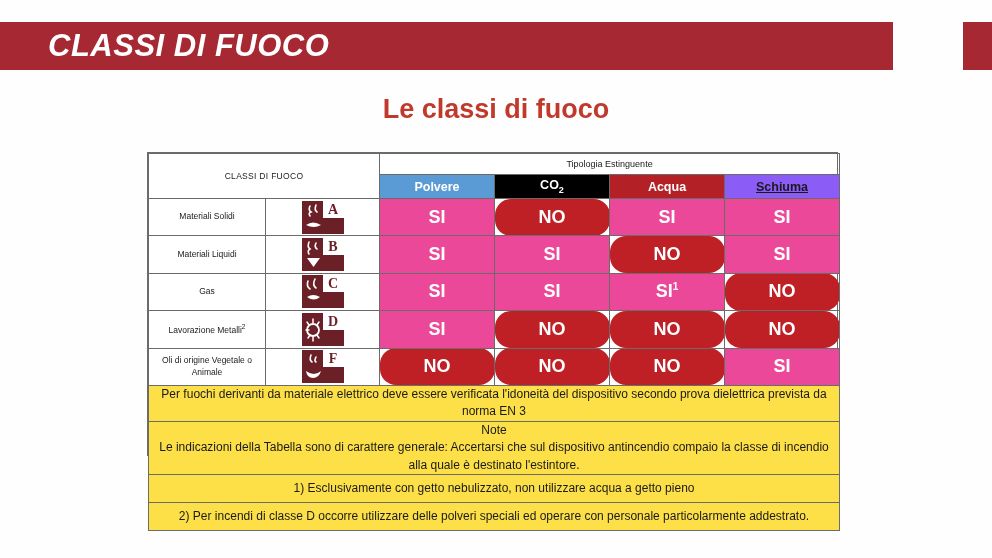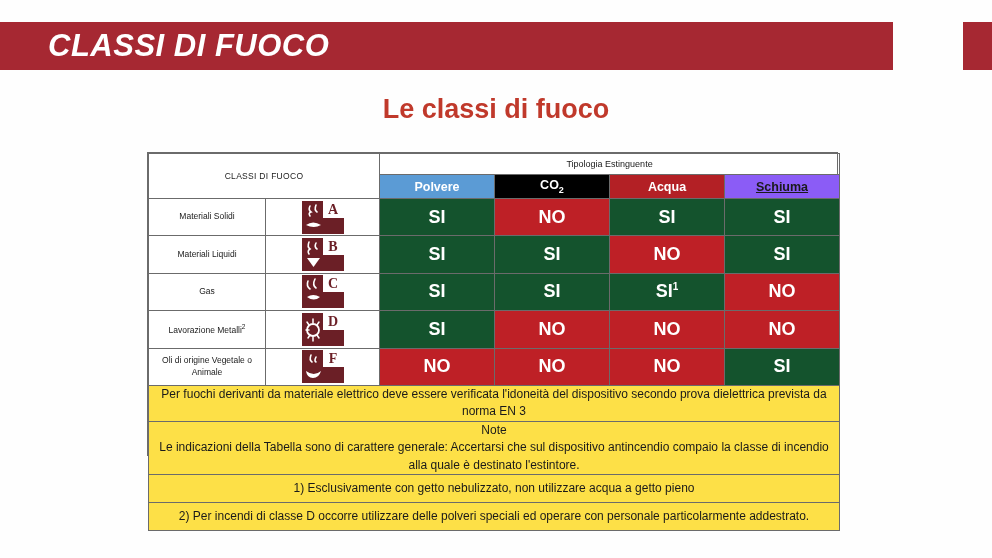--- a/index.html
+++ b/index.html
@@ -95,22 +95,22 @@
     padding: 2px 4px;
   }
   .row-label sup { font-size: 6.5px; }
 
   .data-row td { height: 37.4px; margin-left: 39px; }
   .cell-si, .cell-no {
     font-size: 18px;
     font-weight: bold;
     color: #ffffff;
   }
-  .cell-si { background: #14532d; }
-  .cell-no { background: #BE2026; }
+  .cell-si { background: #ec4899; }
+  .cell-no { background: #BE2026; border-radius: 16px; }
   .cell-si sup, .cell-no sup { font-size: 10px; }
 
   
   .icon-cell { background: #ffffff; }
   .fire-icon {
     display: inline-block;
     width: 42px; height: 33px;
     position: relative;
     background: #6B1F26;
     vertical-align: middle;

